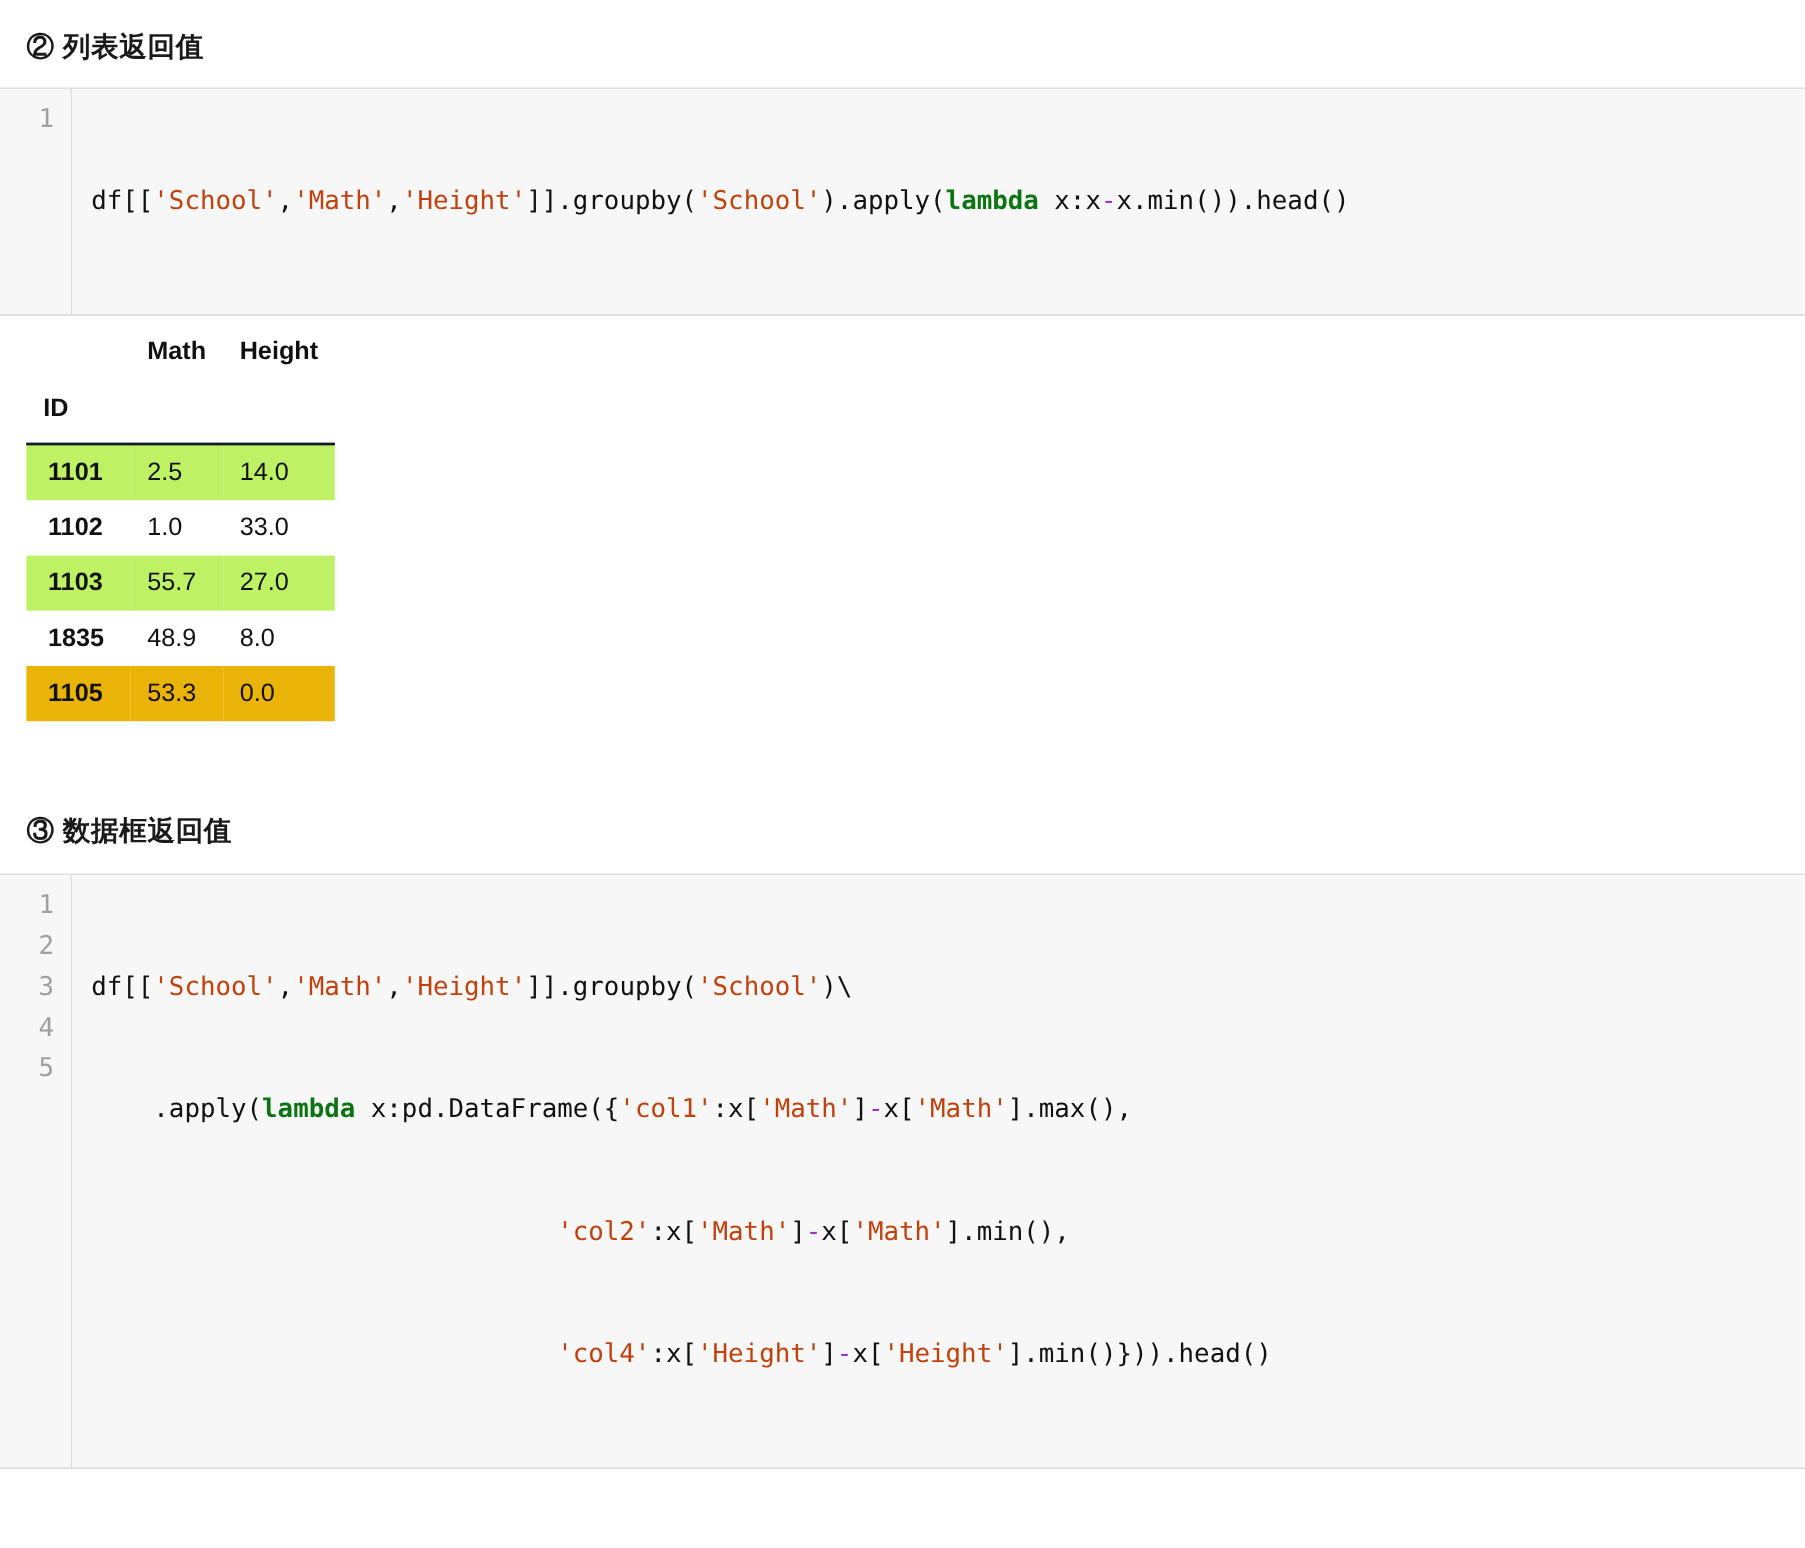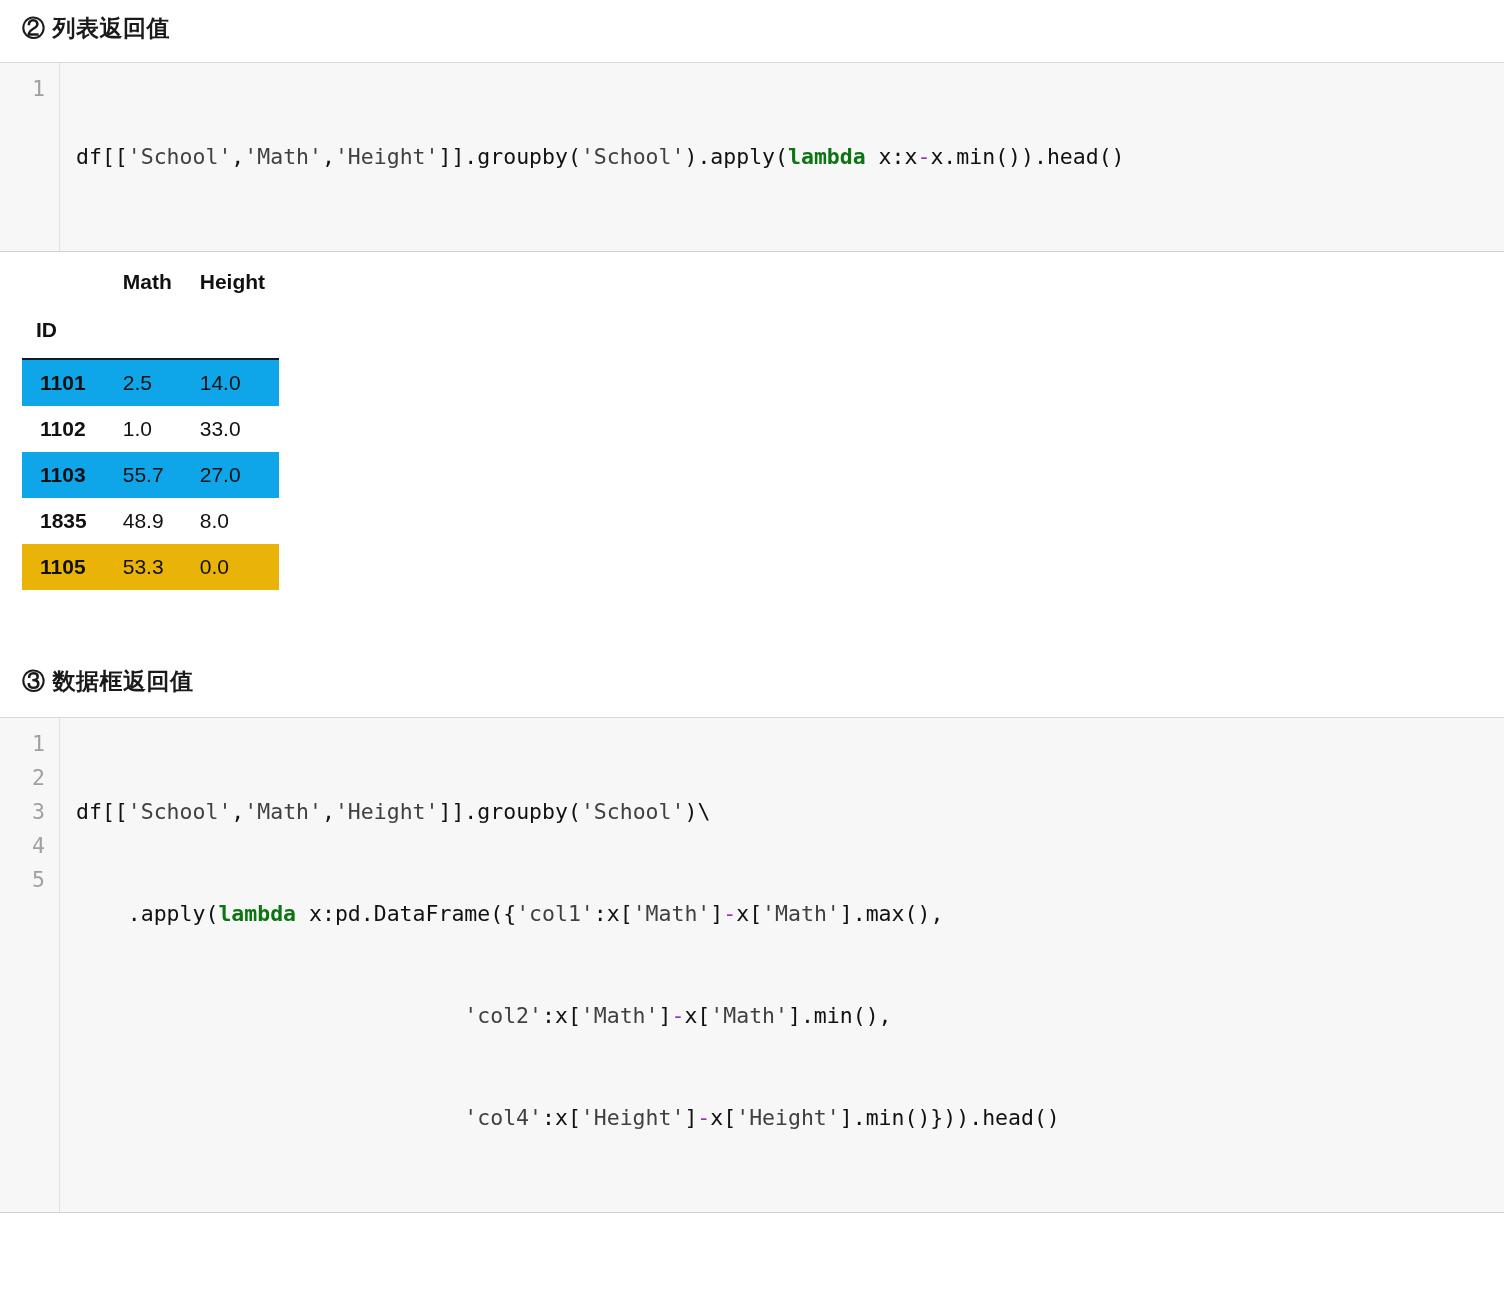--- a/index.html
+++ b/index.html
@@ -19,21 +19,21 @@
 
   
   .section-heading {
     font-family: "Liberation Sans", sans-serif;
     font-size: 23px;
     font-weight: bold;
     color: #1a1a1a;
     letter-spacing: 0.5px;
     padding-left: 22px;
   }
-  #heading-2 { padding-top: 13px; }
+  #heading-2 { padding-top: 24px; }
   #heading-3 { padding-top: 14px; }
 
   
   .code-block {
     background: #f7f7f7;
     border-top: 1px solid #d9d9d9;
     border-bottom: 1px solid #cfcfcf;
     display: flex;
     width: 100%;
     font-family: "DejaVu Sans Mono", monospace;
@@ -50,21 +50,21 @@
     user-select: none;
   }
   .code-body {
     flex: 1 1 auto;
     padding: 9px 0 9px 16px;
     white-space: pre;
     color: #111111;
     overflow: hidden;
   }
   .code-line { display: block; height: 34px; }
-  .tok-str { color: #404040; }
+  .tok-str { color: #c2410c; }
   .tok-kw  { color: #0d7413; font-weight: bold; }
   .tok-op  { color: #9b30c9; }
   .tok-plain { color: #111111; }
 
   #code-block-1 { margin-top: 18px; }
   #code-block-2 { margin-top: 20px; }
 
   
   .df-wrap { padding-left: 22px; padding-top: 14px; }
   table.dataframe {
@@ -93,21 +93,21 @@
   }
   table.dataframe thead tr.index-row {
     border-bottom: 2px solid #0f172a;
   }
   table.dataframe tbody th {
     font-weight: bold;
     text-align: left;
     padding-left: 18px;
     padding-right: 22px;
   }
-  table.dataframe tbody tr.odd { background: #0ea5e9; }
+  table.dataframe tbody tr.odd { background: #bef264; }
   table.dataframe tbody tr.even { background: #ffffff; }
   table.dataframe tbody tr.hl { background: #eab308; }
 
   #table-1 td { min-width: 74px; }
   #table-1 tbody th { min-width: 60px; }
 
   
   .gap-lg { height: 62px; }
 </style>
 </head>

